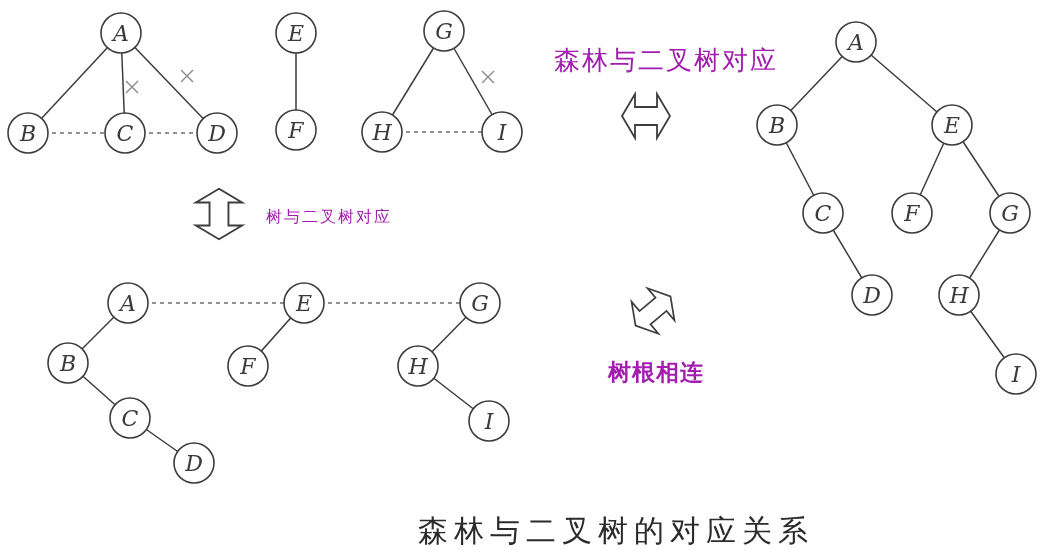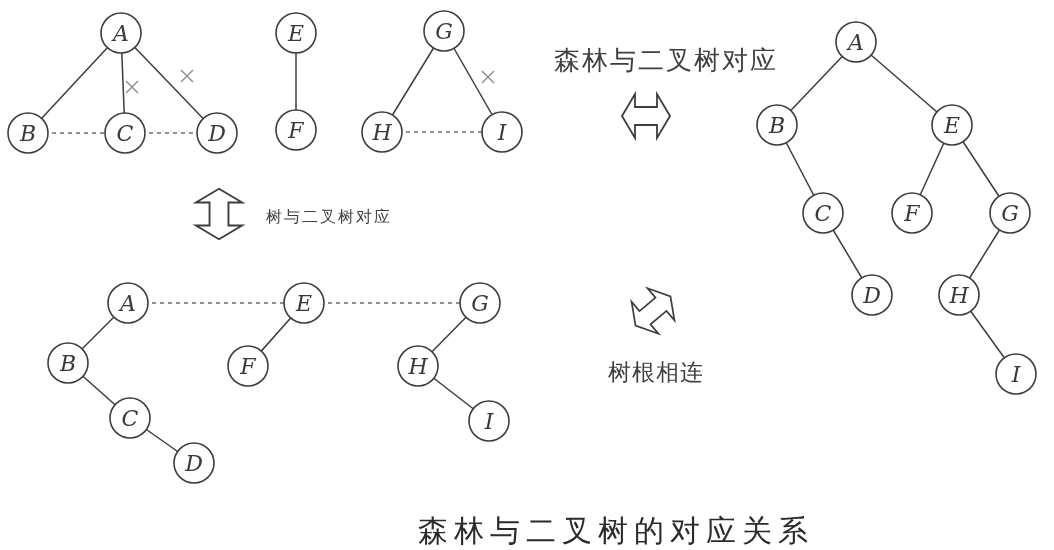--- a/index.html
+++ b/index.html
@@ -13,27 +13,27 @@
   }
   #diagram-svg { position: absolute; left: 0; top: 0; }
   .node-label {
     font-family: "DejaVu Serif", "Liberation Serif", serif;
     font-style: italic;
     font-size: 22px;
     fill: #3a3a3a;
   }
   .txt {
     position: absolute;
-    color: #404040;
+    color: #a21caf;
     white-space: nowrap;
     font-family: "Liberation Sans", sans-serif;
   }
   .label-forest-binary { left: 554px; top: 43px;  font-size: 26px; letter-spacing: 2px; }
   .label-tree-binary   { left: 266px; top: 207px; font-size: 16px; letter-spacing: 2px; }
-  .label-roots-linked  { left: 608px; top: 357px; font-size: 23px; letter-spacing: 1px; }
+  .label-roots-linked  { left: 608px; top: 357px; font-size: 23px; letter-spacing: 1px; font-weight: bold; }
   .caption {
     position: absolute;
     left: 418px; top: 511px;
     font-size: 30px;
     letter-spacing: 6px;
     color: #2b2b2b;
     font-family: "Liberation Sans", sans-serif;
     white-space: nowrap;
   }
 </style>

